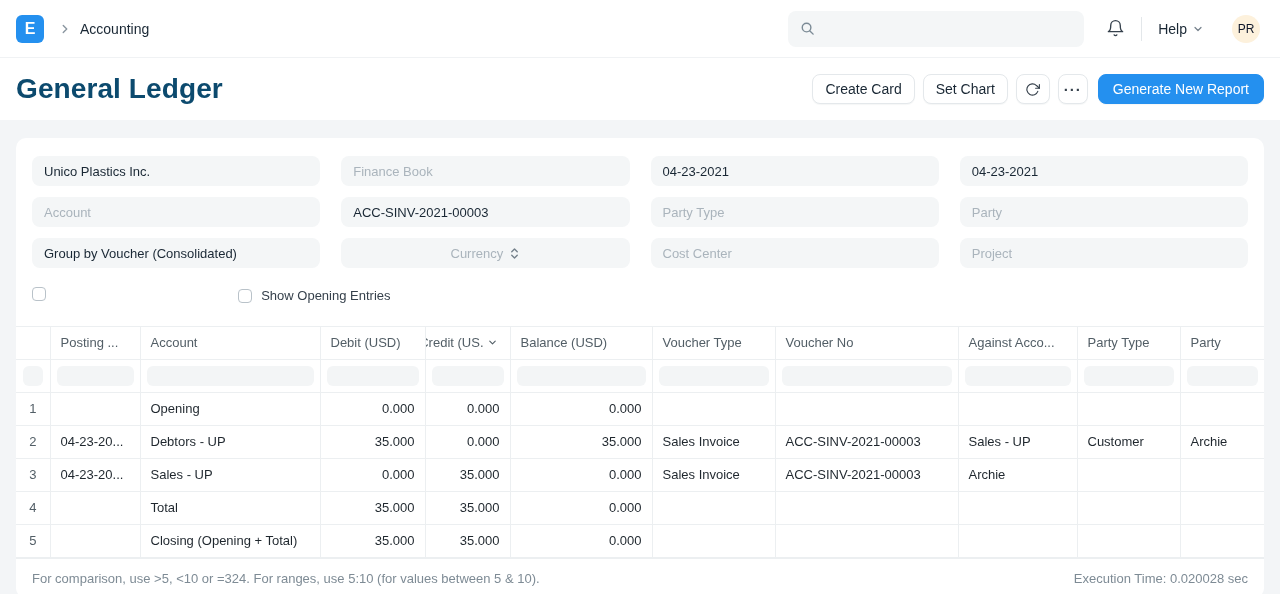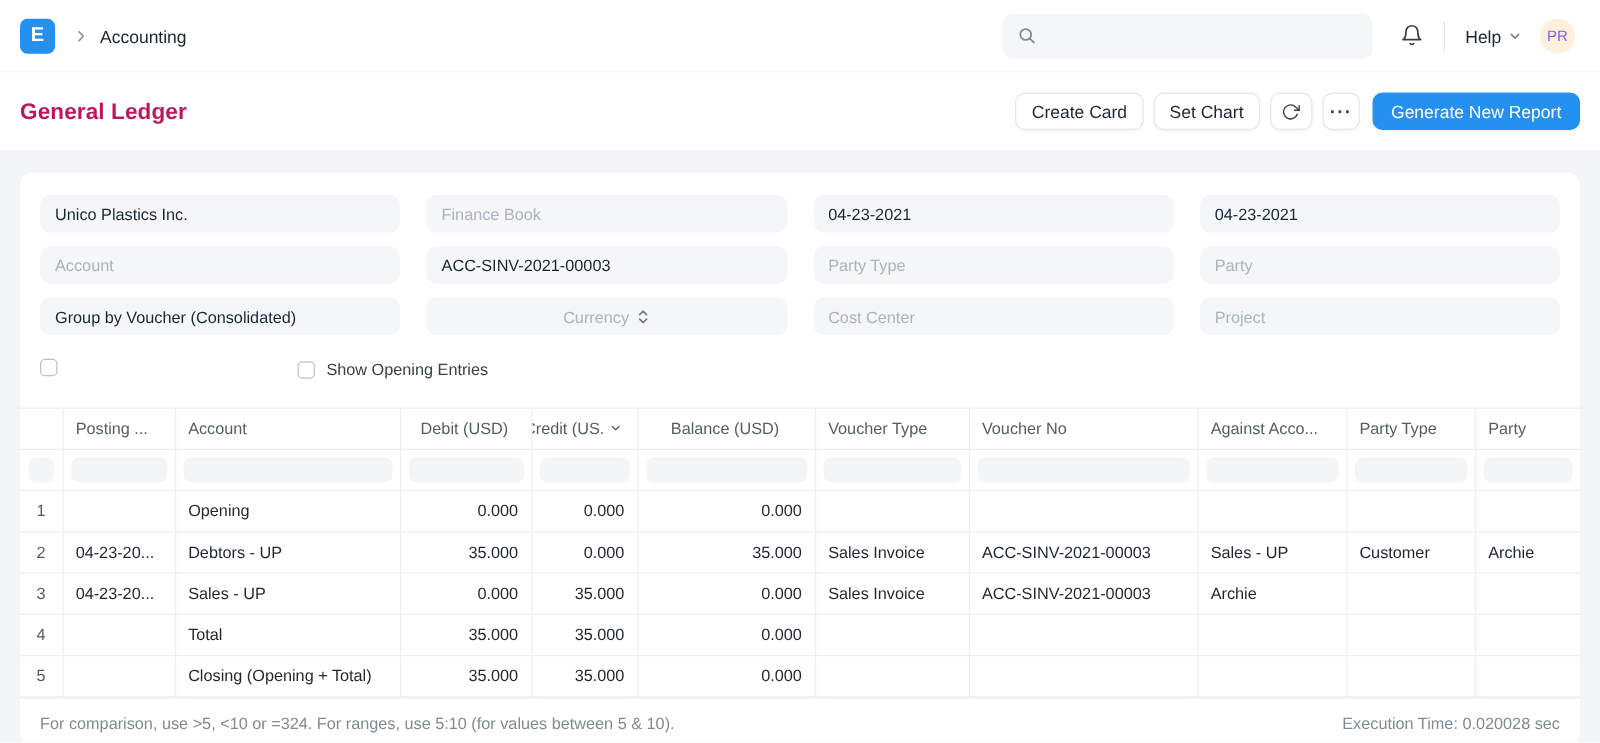--- a/index.html
+++ b/index.html
@@ -19,27 +19,27 @@
             border-radius:8px; display:flex; align-items:center; padding:0 12px; }
   .search svg { color:#7c8b96; margin-right:8px; flex:none; }
   .search input { border:none; outline:none; background:transparent; width:100%;
                   font-family:inherit; font-size:13.5px; color:#192734; }
   .search input::placeholder { color:#7c8b96; }
   .bell { color:#36414c; background:none; border:none; cursor:pointer; }
   .nav-divider { width:1px; height:24px; background:#e3e7ea; margin:0 16px; }
   .help { display:flex; align-items:center; gap:5px; font-size:14px; color:#192734;
           background:none; border:none; cursor:pointer; font-family:inherit; }
   .help svg { color:#74808b; }
-  .avatar { width:28px; height:28px; border-radius:50%; background:#fdf1dc; color:#8b5cf6;
+  .avatar { width:28px; height:28px; border-radius:50%; background:#fdf1dc; color:#0f172a;
             font-size:12px; font-weight:500; display:flex; align-items:center;
-            justify-content:center; margin-left:14px; }
+            justify-content:center; margin-left:28px; }
 
   
   .page-head { height:62px; background:#fff; display:flex; align-items:center; padding:0 16px; }
-  .page-title { font-size:18px; font-weight:700; color:#be185d; letter-spacing:.1px; }
+  .page-title { font-size:28px; font-weight:700; color:#0c4a6e; letter-spacing:.1px; }
   .actions { margin-left:auto; display:flex; align-items:center; gap:8px; }
   .btn { height:30px; padding:0 12px; border-radius:8px; background:#fff;
          border:1px solid #e4e8eb; font-family:inherit; font-size:14px; color:#192734;
          display:flex; align-items:center; justify-content:center; cursor:pointer;
          box-shadow:0 1px 1px rgba(25,39,52,.04); }
   .btn.icon { width:34px; padding:0; color:#36414c; }
   .btn.dots { width:30px; font-size:15px; letter-spacing:1px; font-weight:700; color:#36414c; }
   .btn.primary { background:#2490ef; border-color:#2490ef; color:#fff; font-weight:500;
                  padding:0 14px; margin-left:2px; }
 
@@ -65,21 +65,21 @@
 
   
   .dt { margin-top:21px; width:100%; border-collapse:collapse; table-layout:fixed;
         border-top:1px solid #eceff1; }
   .dt th, .dt td { height:33px; border:1px solid #eceff1; border-top:none;
                    font-size:13px; padding:0 10px; white-space:nowrap; overflow:hidden;
                    text-overflow:clip; }
   .dt th:first-child, .dt td:first-child { border-left:none; }
   .dt th:last-child, .dt td:last-child { border-right:none; }
   .dt th { font-weight:400; color:#525e66; text-align:left; }
-  .dt th.num { text-align:center; padding-right:12px; }
+  .dt th.num { text-align:left; padding-right:12px; }
   .dt th .hflex { display:flex; align-items:center; justify-content:flex-end; gap:3px; }
   .dt th svg { color:#525e66; flex:none; }
   .dt td { color:#1f272e; }
   .dt td.num { text-align:right; }
   .dt td.idx { color:#525e66; text-align:center; padding:0 4px; }
   .dt .frow td { padding:0 6px; }
   .dt .pill { height:20px; background:#f3f5f6; border-radius:6px; width:100%; }
   .dt .pill.sq { width:20px; margin:0 auto; }
 
   .report-footer { border-top:1px solid #eceff1; height:40px; display:flex;

